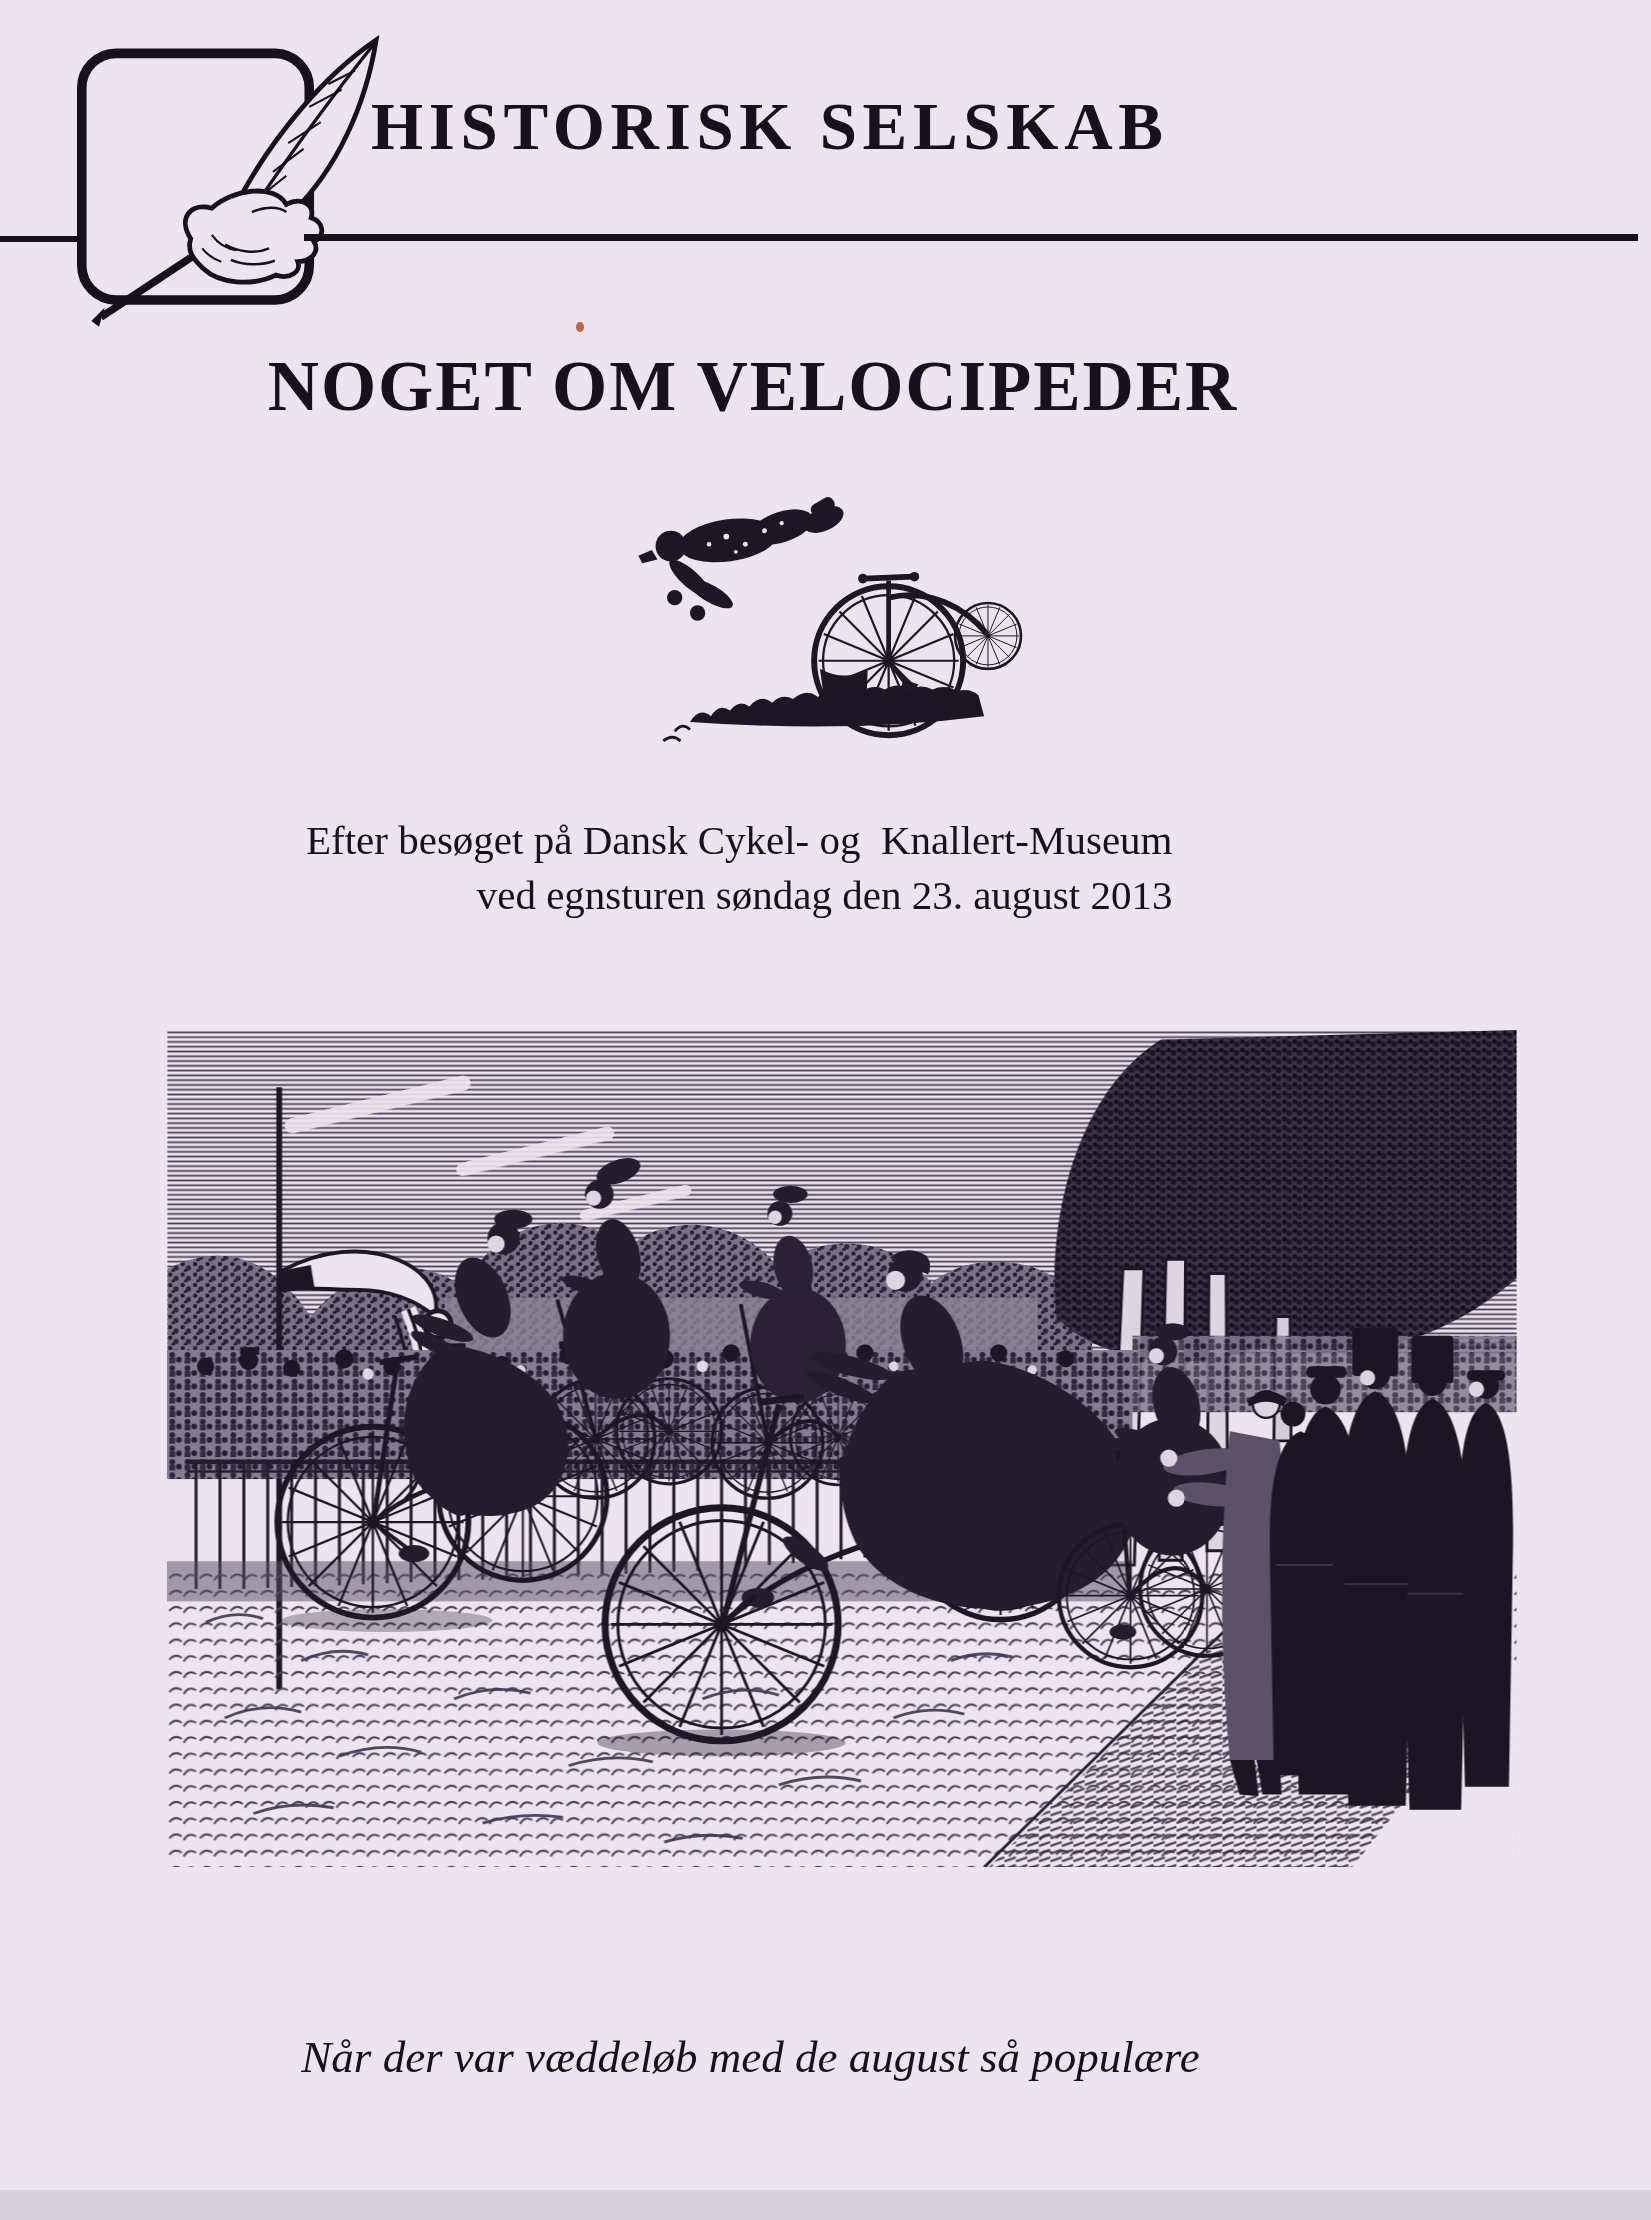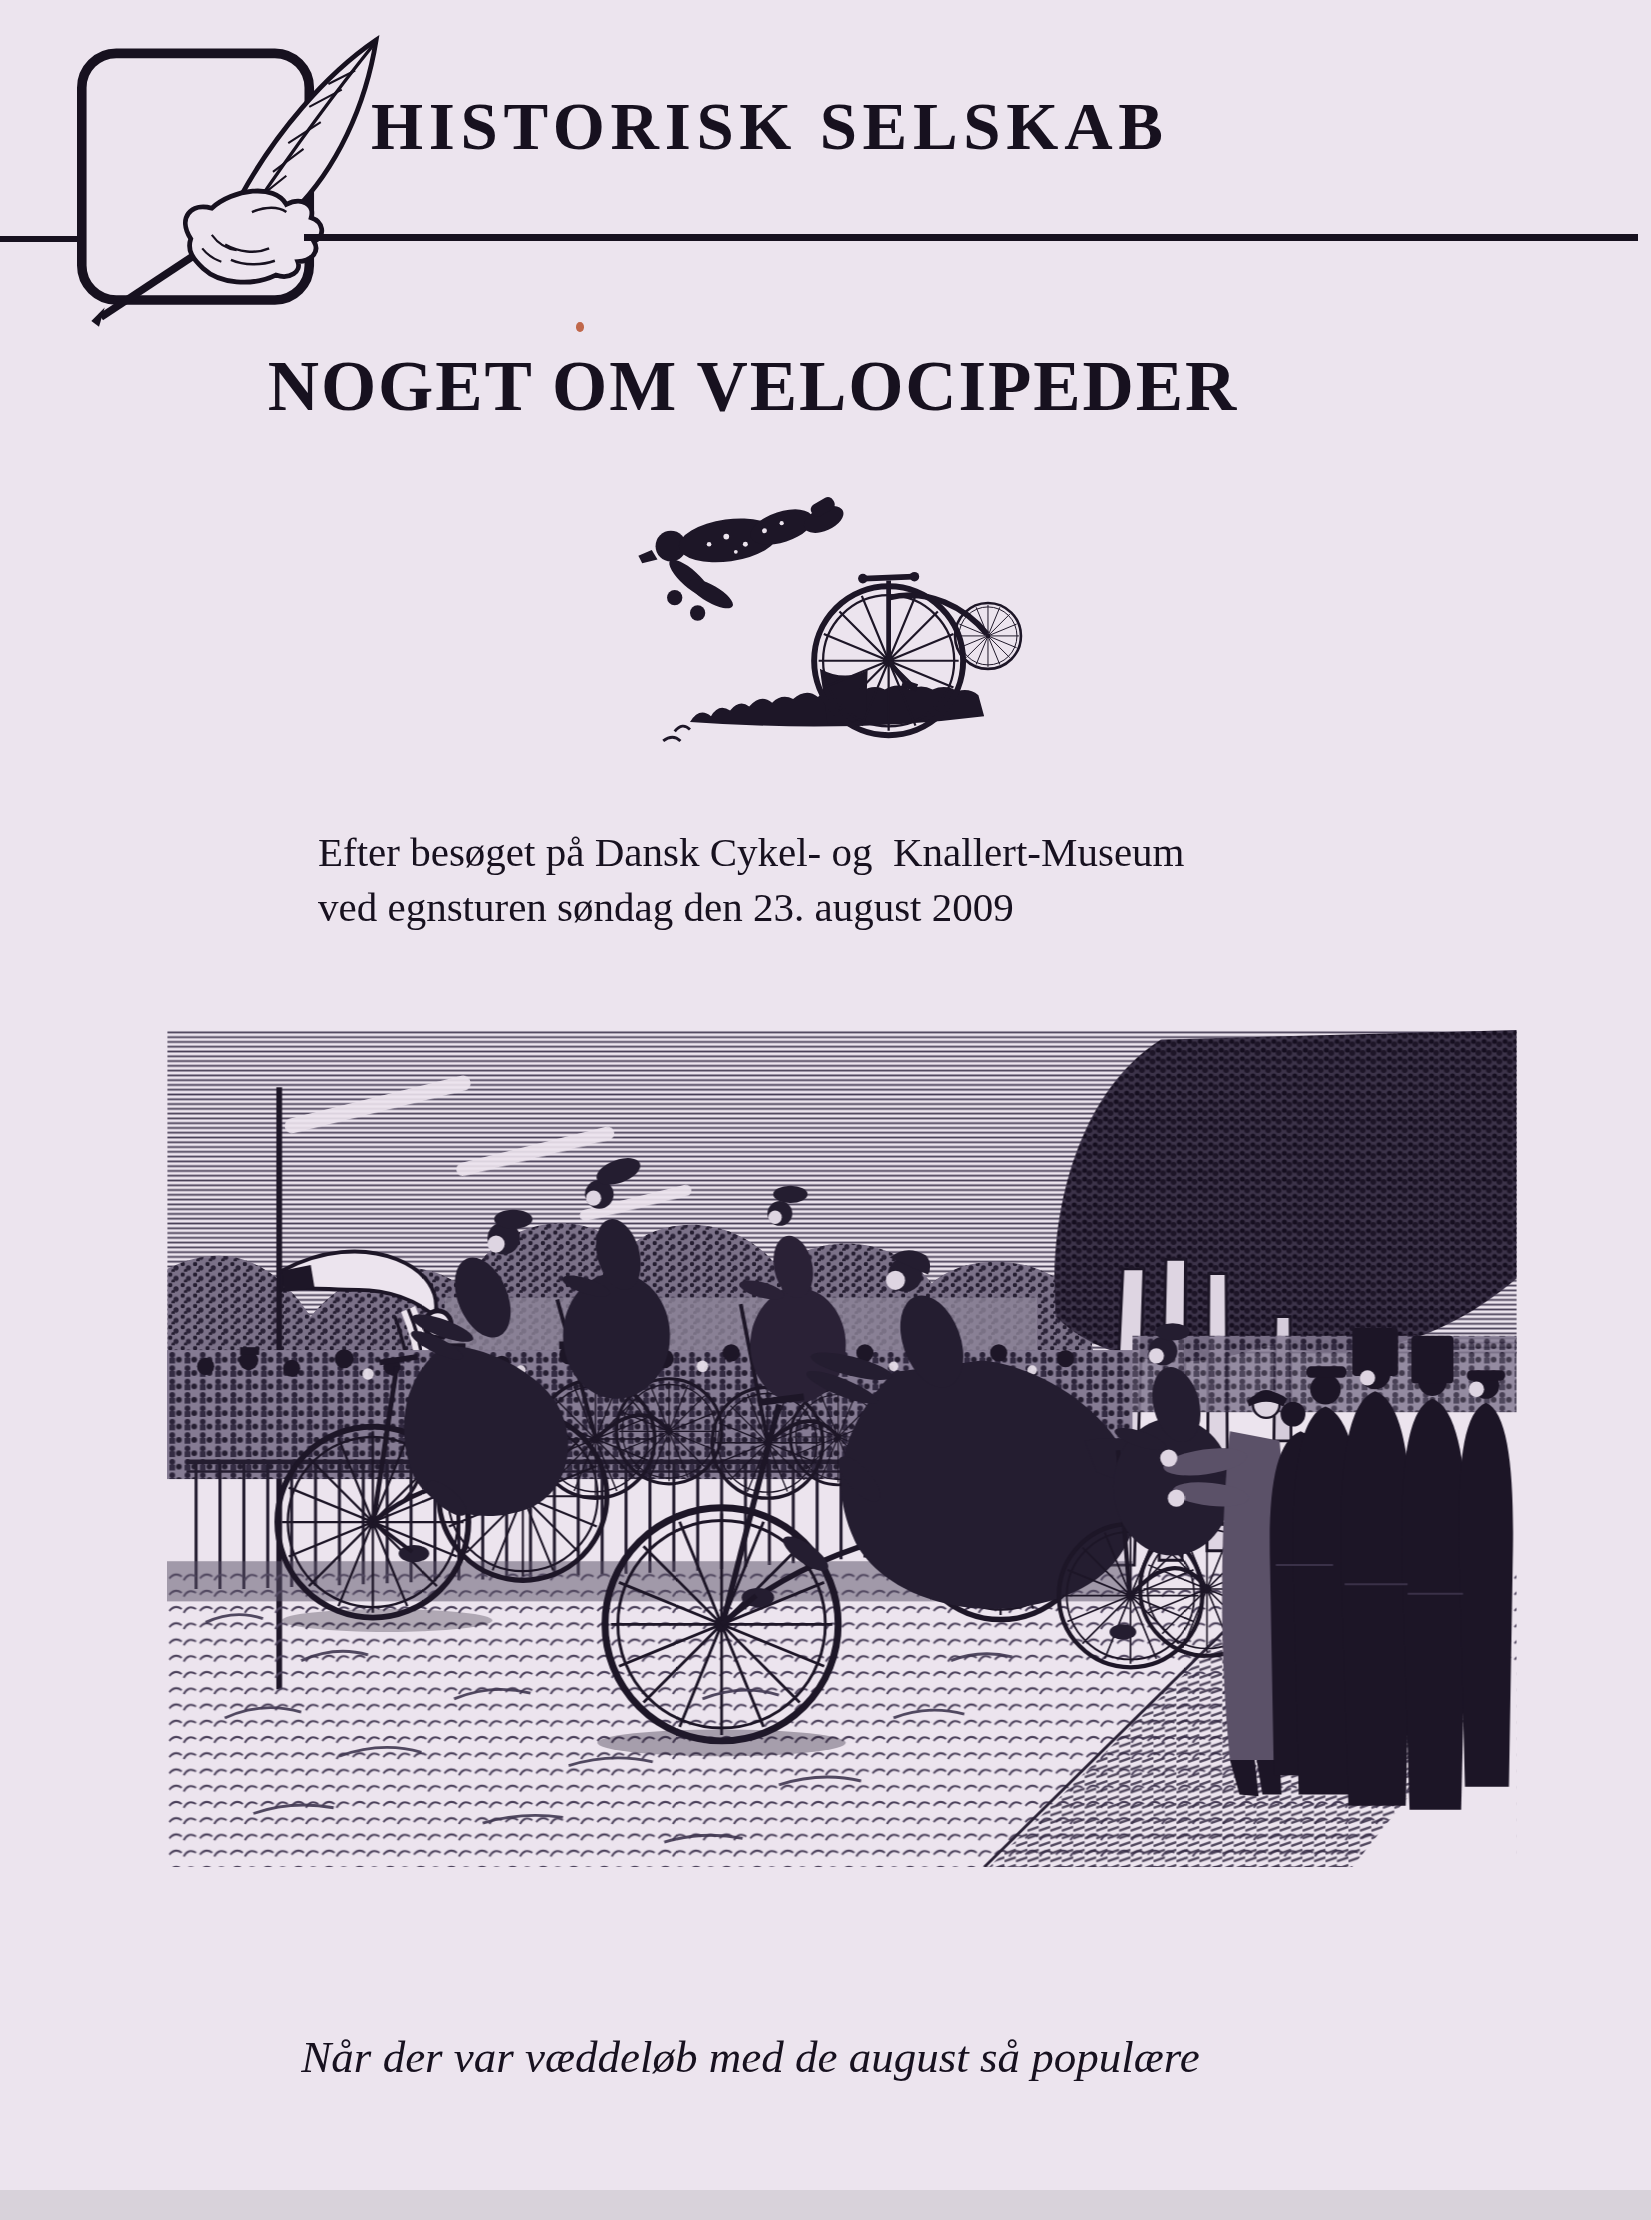--- a/index.html
+++ b/index.html
@@ -25,22 +25,23 @@
   .page-title{
     left:0; top:346px; width:1506px; margin:0; text-align:center;
     font-size:71px; font-weight:bold; letter-spacing:1.9px; white-space:pre;
   }
   .speck{left:576px; top:322px; width:7.6px; height:9.6px; border-radius:50%;
     background:#b8512e; opacity:.85;}
   
   .small-illo{left:583px; top:481px; width:447px; height:285px;}
   
   .intro{
-    left:306px; top:813px; margin:12px; font-size:41px; line-height:55px;
+    left:306px; top:813px; margin:0; font-size:41px; line-height:55px;
     white-space:pre-wrap;
+    text-align:right;
   }
   
   .engraving{left:167px; top:1030px; width:1350px; height:837px; margin:0;}
   .engraving svg{display:block;}
   
   .caption{
     left:134px; top:1912px; width:1233px; text-align:center;
     font-style:italic; font-size:45px; line-height:58px; white-space:pre-wrap;
   }
 </style>
@@ -120,21 +121,21 @@
         <circle cx="150" cy="58" r="3"></circle>
           <circle cx="170" cy="66" r="2.6"></circle>
           <circle cx="190" cy="52" r="2.6"></circle>
         <circle cx="208" cy="44" r="2.2"></circle>
           <circle cx="132" cy="66" r="2.4"></circle>
           <circle cx="160" cy="74" r="2"></circle>
       </g>
     </svg>
   </div>
 
-  <p class="abs intro"><span>Efter besøget på Dansk Cykel- og  Knallert-Museum</span><br><span>ved egnsturen søndag den 23. august 2009</span></p>
+  <p class="abs intro"><span>Efter besøget på Dansk Cykel- og  Knallert-Museum</span><br><span>ved egnsturen søndag den 23. august 2013</span></p>
 
   <figure class="abs engraving">
     <svg width="1350" height="837" viewBox="0 0 1412 876">
       <defs>
         <pattern id="skyP" width="6" height="5" patternUnits="userSpaceOnUse">
           <path d="M0,2.5 H6" stroke="#4a4158" stroke-width="1.9"></path>
         </pattern>
         <pattern id="folP" width="13" height="11" patternUnits="userSpaceOnUse">
           <rect width="13" height="11" fill="#7b7188"></rect>
           <circle cx="3" cy="3" r="2.3" fill="#241d30"></circle>

